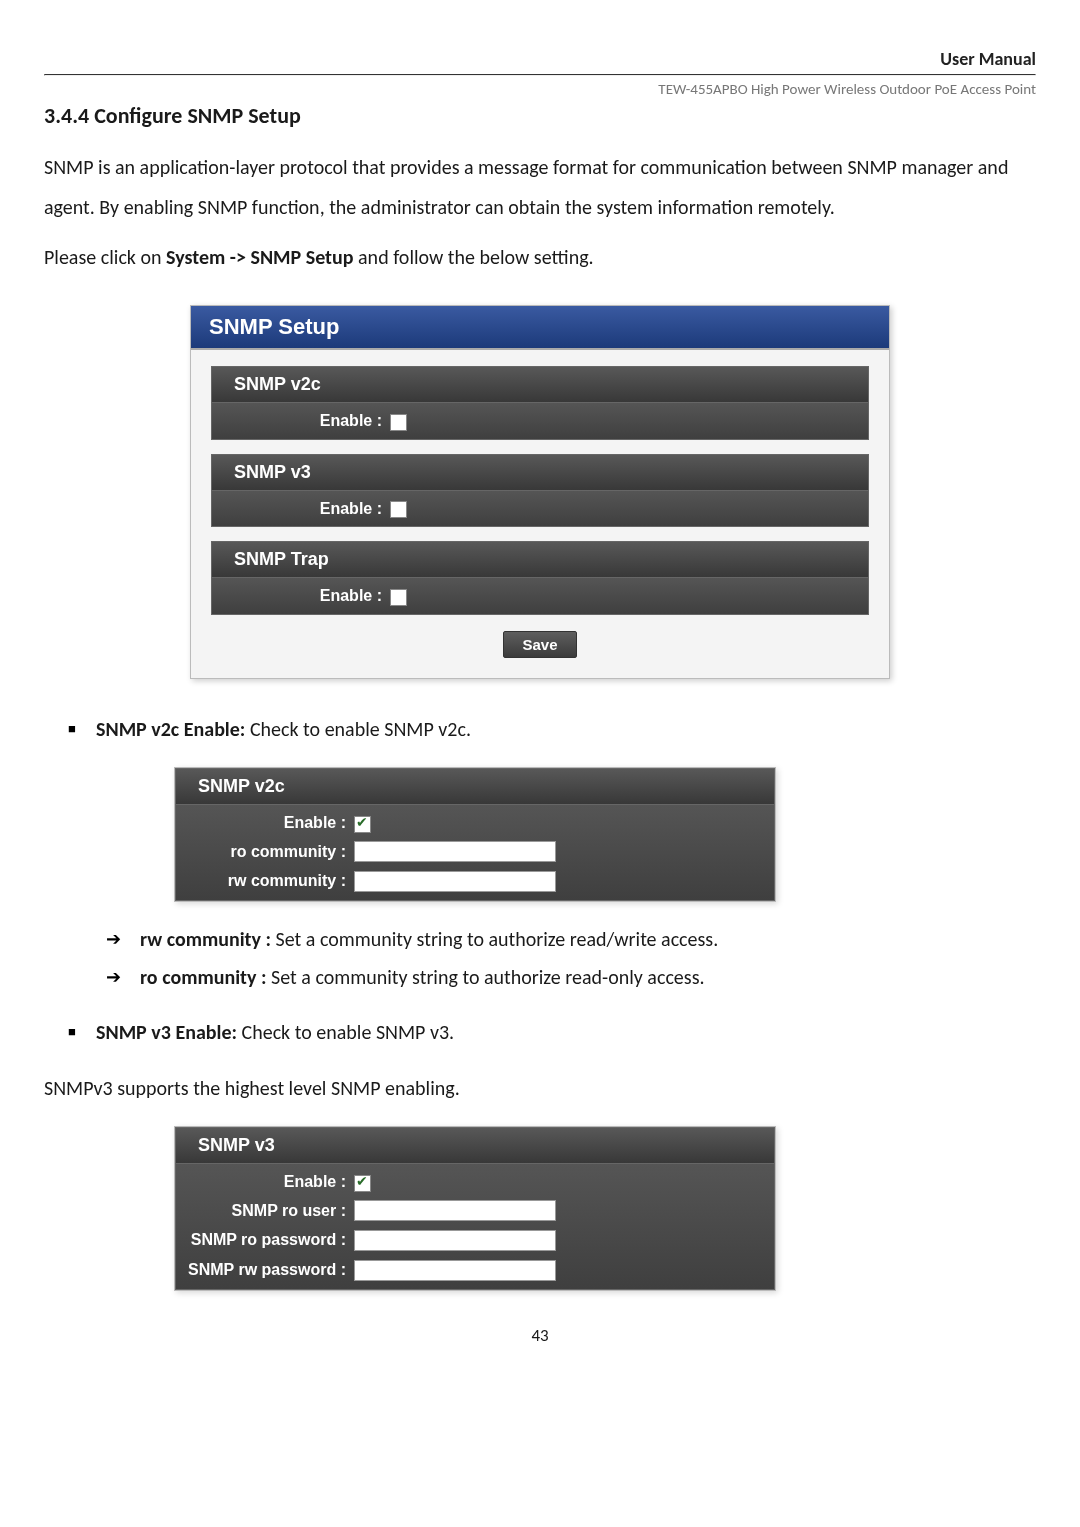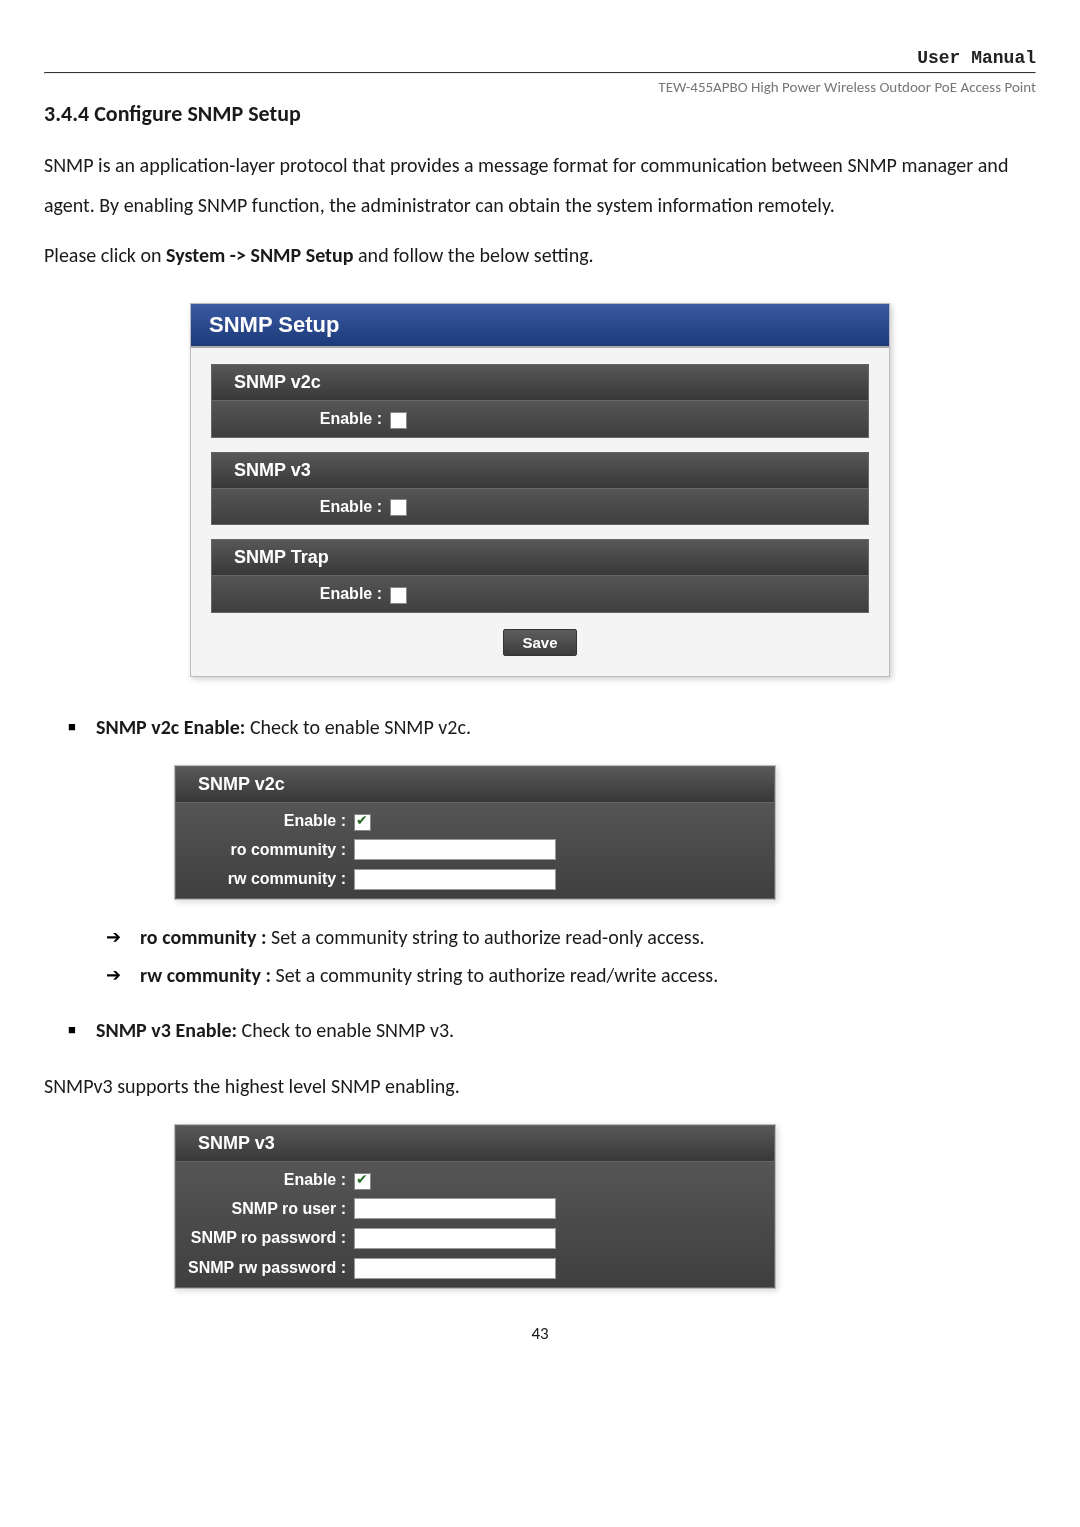--- a/index.html
+++ b/index.html
@@ -13,21 +13,20 @@
   .page {
     padding: 48px 44px 40px 44px;
     box-sizing: border-box;
   }
   .top-right {
     text-align: right;
     font-weight: 600;
     font-size: 18px;
     color: #222;
     margin-bottom: 4px;
-    font-family: Liberation Mono, monospace;
   }
   .divider {
     border-top: 1px solid #333;
     margin: 0;
   }
   .subtitle {
     text-align: right;
     font-size: 15px;
     color: #777;
     margin-top: 4px;
@@ -269,24 +268,24 @@
       </div>
       <div class="form-row">
         <div class="form-label">rw community :</div>
         <div class="form-control"><span class="text-input"></span></div>
       </div>
     </div>
   </div>
 
   <ul class="arrows">
     <li>
-      <span class="bold">ro community :</span><span> Set a community string to authorize read-only access.</span>
+      <span class="bold">rw community :</span><span> Set a community string to authorize read/write access.</span>
     </li>
     <li>
-      <span class="bold">rw community :</span><span> Set a community string to authorize read/write access.</span>
+      <span class="bold">ro community :</span><span> Set a community string to authorize read-only access.</span>
     </li>
   </ul>
 
   <ul class="bullets">
     <li>
       <span class="bold">SNMP v3 Enable:</span><span>  Check to enable SNMP v3.</span>
     </li>
   </ul>
 
   <p class="body indent-block">SNMPv3 supports the highest level SNMP enabling.</p>

